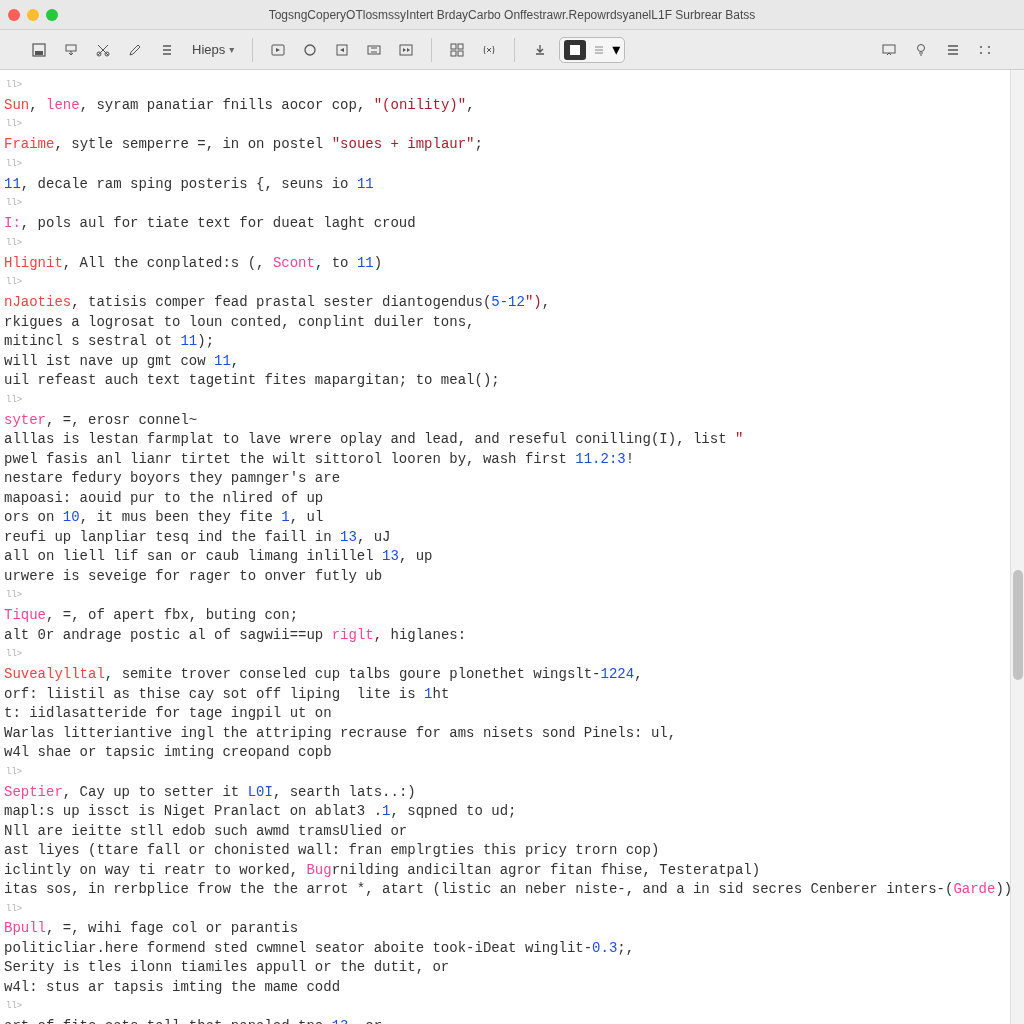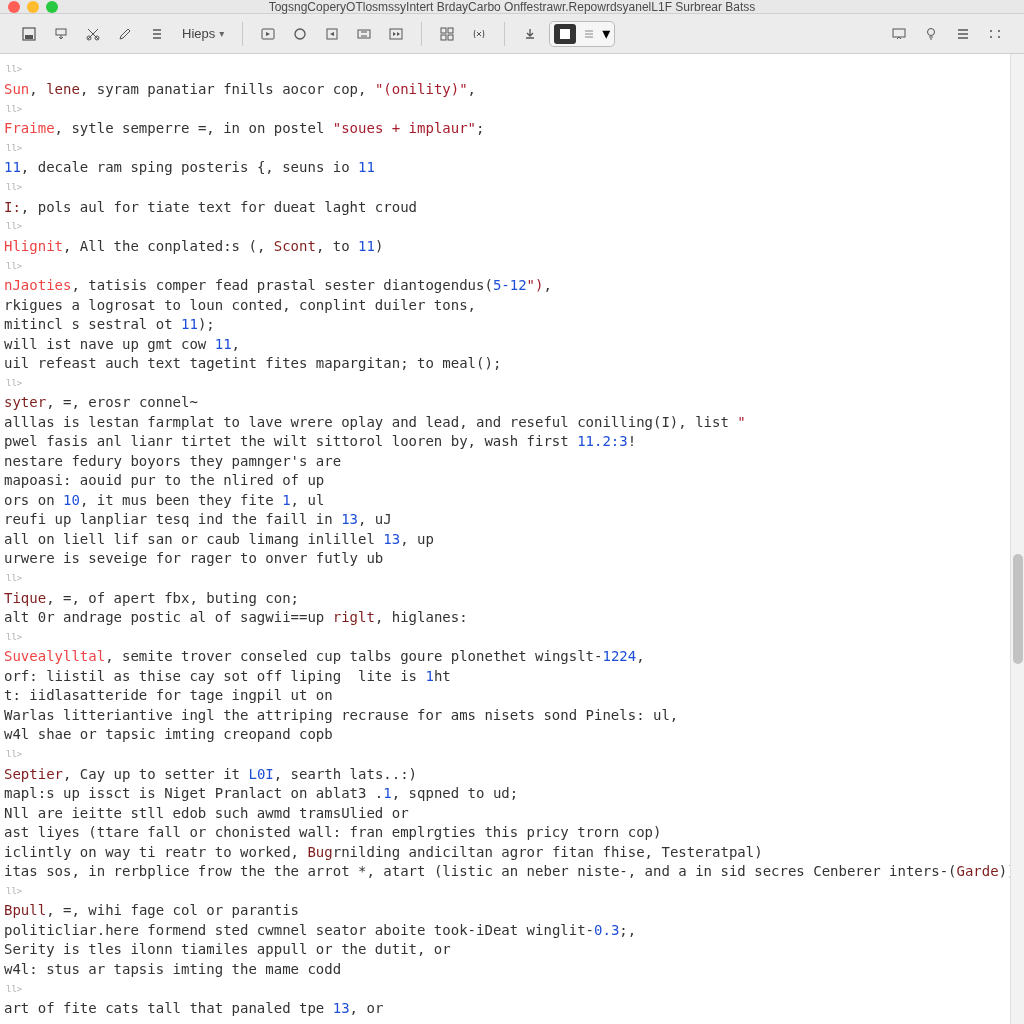--- a/index.html
+++ b/index.html
@@ -1,46 +1,46 @@
 <!DOCTYPE html>
 <html><head>
 <meta charset="utf-8">
 <style>
   * { margin: 0; padding: 0; box-sizing: border-box; }
   html, body { width: 1024px; height: 1024px; overflow: hidden; font-family: -apple-system, BlinkMacSystemFont, "Segoe UI", sans-serif; background: #f0f0f0; }
   .window { width: 100%; height: 100%; display: flex; flex-direction: column; background: #fff; }
-  .titlebar { height: 14px; background: #e8e8e8; border-bottom: 1px solid #d0d0d0; display: flex; align-items: center; padding: 0 8px; position: relative; }
+  .titlebar { height: 30px; background: #e8e8e8; border-bottom: 1px solid #d0d0d0; display: flex; align-items: center; padding: 0 8px; position: relative; }
   .traffic-lights { display: flex; gap: 7px; align-items: center; }
   .tl { width: 12px; height: 12px; border-radius: 50%; }
   .tl.red { background: #ff5f57; }
   .tl.yellow { background: #febc2e; }
   .tl.green { background: #28c840; }
   .title { position: absolute; left: 0; right: 0; text-align: center; font-size: 12px; color: #4a4a4a; pointer-events: none; }
-  .toolbar { height: 40px; background: #ececec; border-bottom: 1px solid #cfcfcf; display: flex; align-items: center; padding: 0 16px; gap: 6px; }
+  .toolbar { height: 40px; background: #ececec; border-bottom: 1px solid #cfcfcf; display: flex; align-items: center; padding: 0 26px; gap: 6px; }
   .tb-group { display: flex; align-items: center; gap: 6px; }
   .tb-sep { width: 1px; height: 24px; background: #c8c8c8; margin: 0 6px; }
   .tb-btn { width: 26px; height: 26px; display: flex; align-items: center; justify-content: center; color: #555; border-radius: 4px; }
   .tb-dd { display: flex; align-items: center; gap: 4px; font-size: 13px; color: #444; padding: 4px 6px; border-radius: 4px; }
   .tb-dd .chev { font-size: 10px; color: #666; }
   .tb-combo { display: flex; align-items: center; gap: 2px; background: #f6f6f6; border: 1px solid #bbb; border-radius: 5px; padding: 2px 4px; }
   .tb-combo .cbtn { width: 22px; height: 20px; display: flex; align-items: center; justify-content: center; }
   .tb-combo .cbtn.dark { background: #333; color: #fff; border-radius: 3px; }
   .spacer { flex: 1; }
   .content { flex: 1; display: flex; overflow: hidden; }
   .editor { flex: 1; overflow: auto; font-family: "Menlo", "Monaco", monospace; font-size: 14px; line-height: 19.5px; padding: 6px 0 6px 2px; color: #333; white-space: pre; }
   .scrollbar { width: 14px; background: #f2f2f2; border-left: 1px solid #e0e0e0; position: relative; }
   .scroll-thumb { position: absolute; left: 2px; width: 10px; border-radius: 5px; background: #c2c2c2; top: 500px; height: 110px; }
   .cell { display: block; }
   .prompt { display: inline-block; color: #b0b0b0; font-size: 9px; padding: 0 2px; vertical-align: middle; user-select: none; }
-  .code .kw { color: #7f1d1d; }
+  .code .kw { color: #ec4899; }
   .code .fn { color: #ef4444; }
   .code .str { color: #a51d2d; }
   .code .num { color: #1d4ed8; }
   .code .op { color: #333; }
-  .ln { display: block; padding-left: 2px; }
+  .ln { display: block; padding-left: 2px; font-family: Liberation Mono, monospace; }
   svg { display: block; }
 </style>
 </head>
 <body>
 
 <div class="window">
   <div class="titlebar">
     <div class="traffic-lights">
       <div class="tl red"></div>
       <div class="tl yellow"></div>

